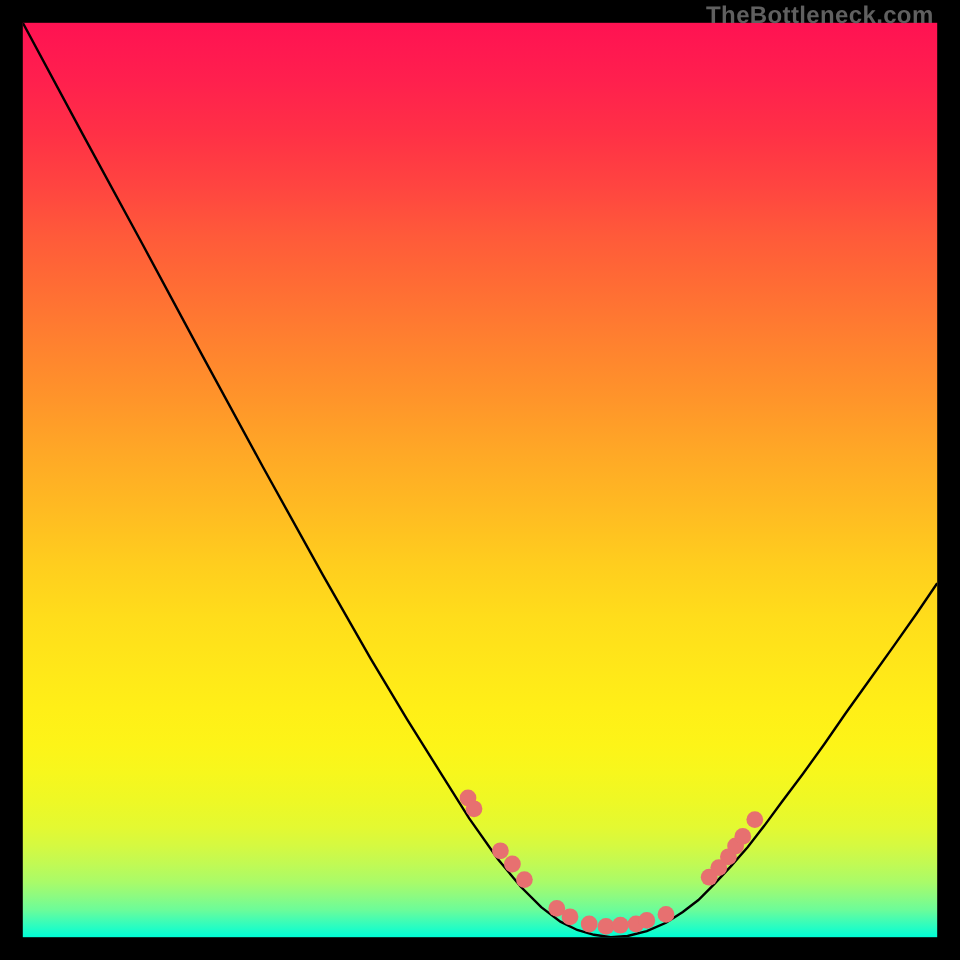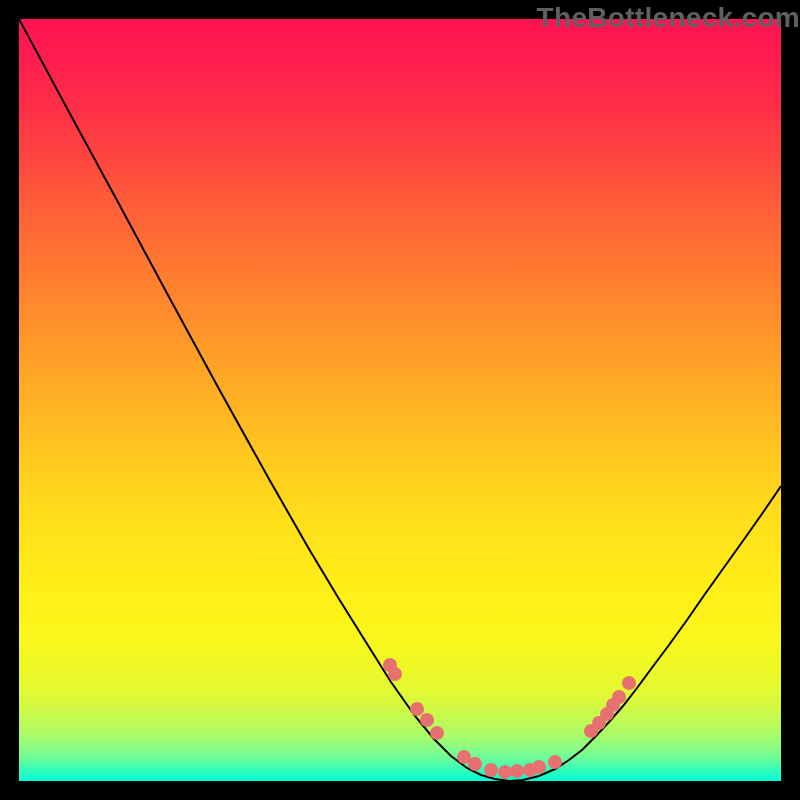--- a/index.html
+++ b/index.html
@@ -51,23 +51,23 @@
       #8dfb81 95.5%,
       #6cfc99 97%,
       #48fcb0 98%,
       #24fdc4 99%,
       #00fdd5 100%
     );
   }
   .watermark {
     position: absolute;
     top: 2px;
-    right: 0;
+    right: 22px;
     color: #606060;
-    font-size: 28px;
+    font-size: 20px;
     font-weight: 600;
     letter-spacing: 0.3px;
     z-index: 5;
   }
   svg.curve {
     position: absolute;
     left: 0;
     top: 0;
     width: 762px;
     height: 762px;

